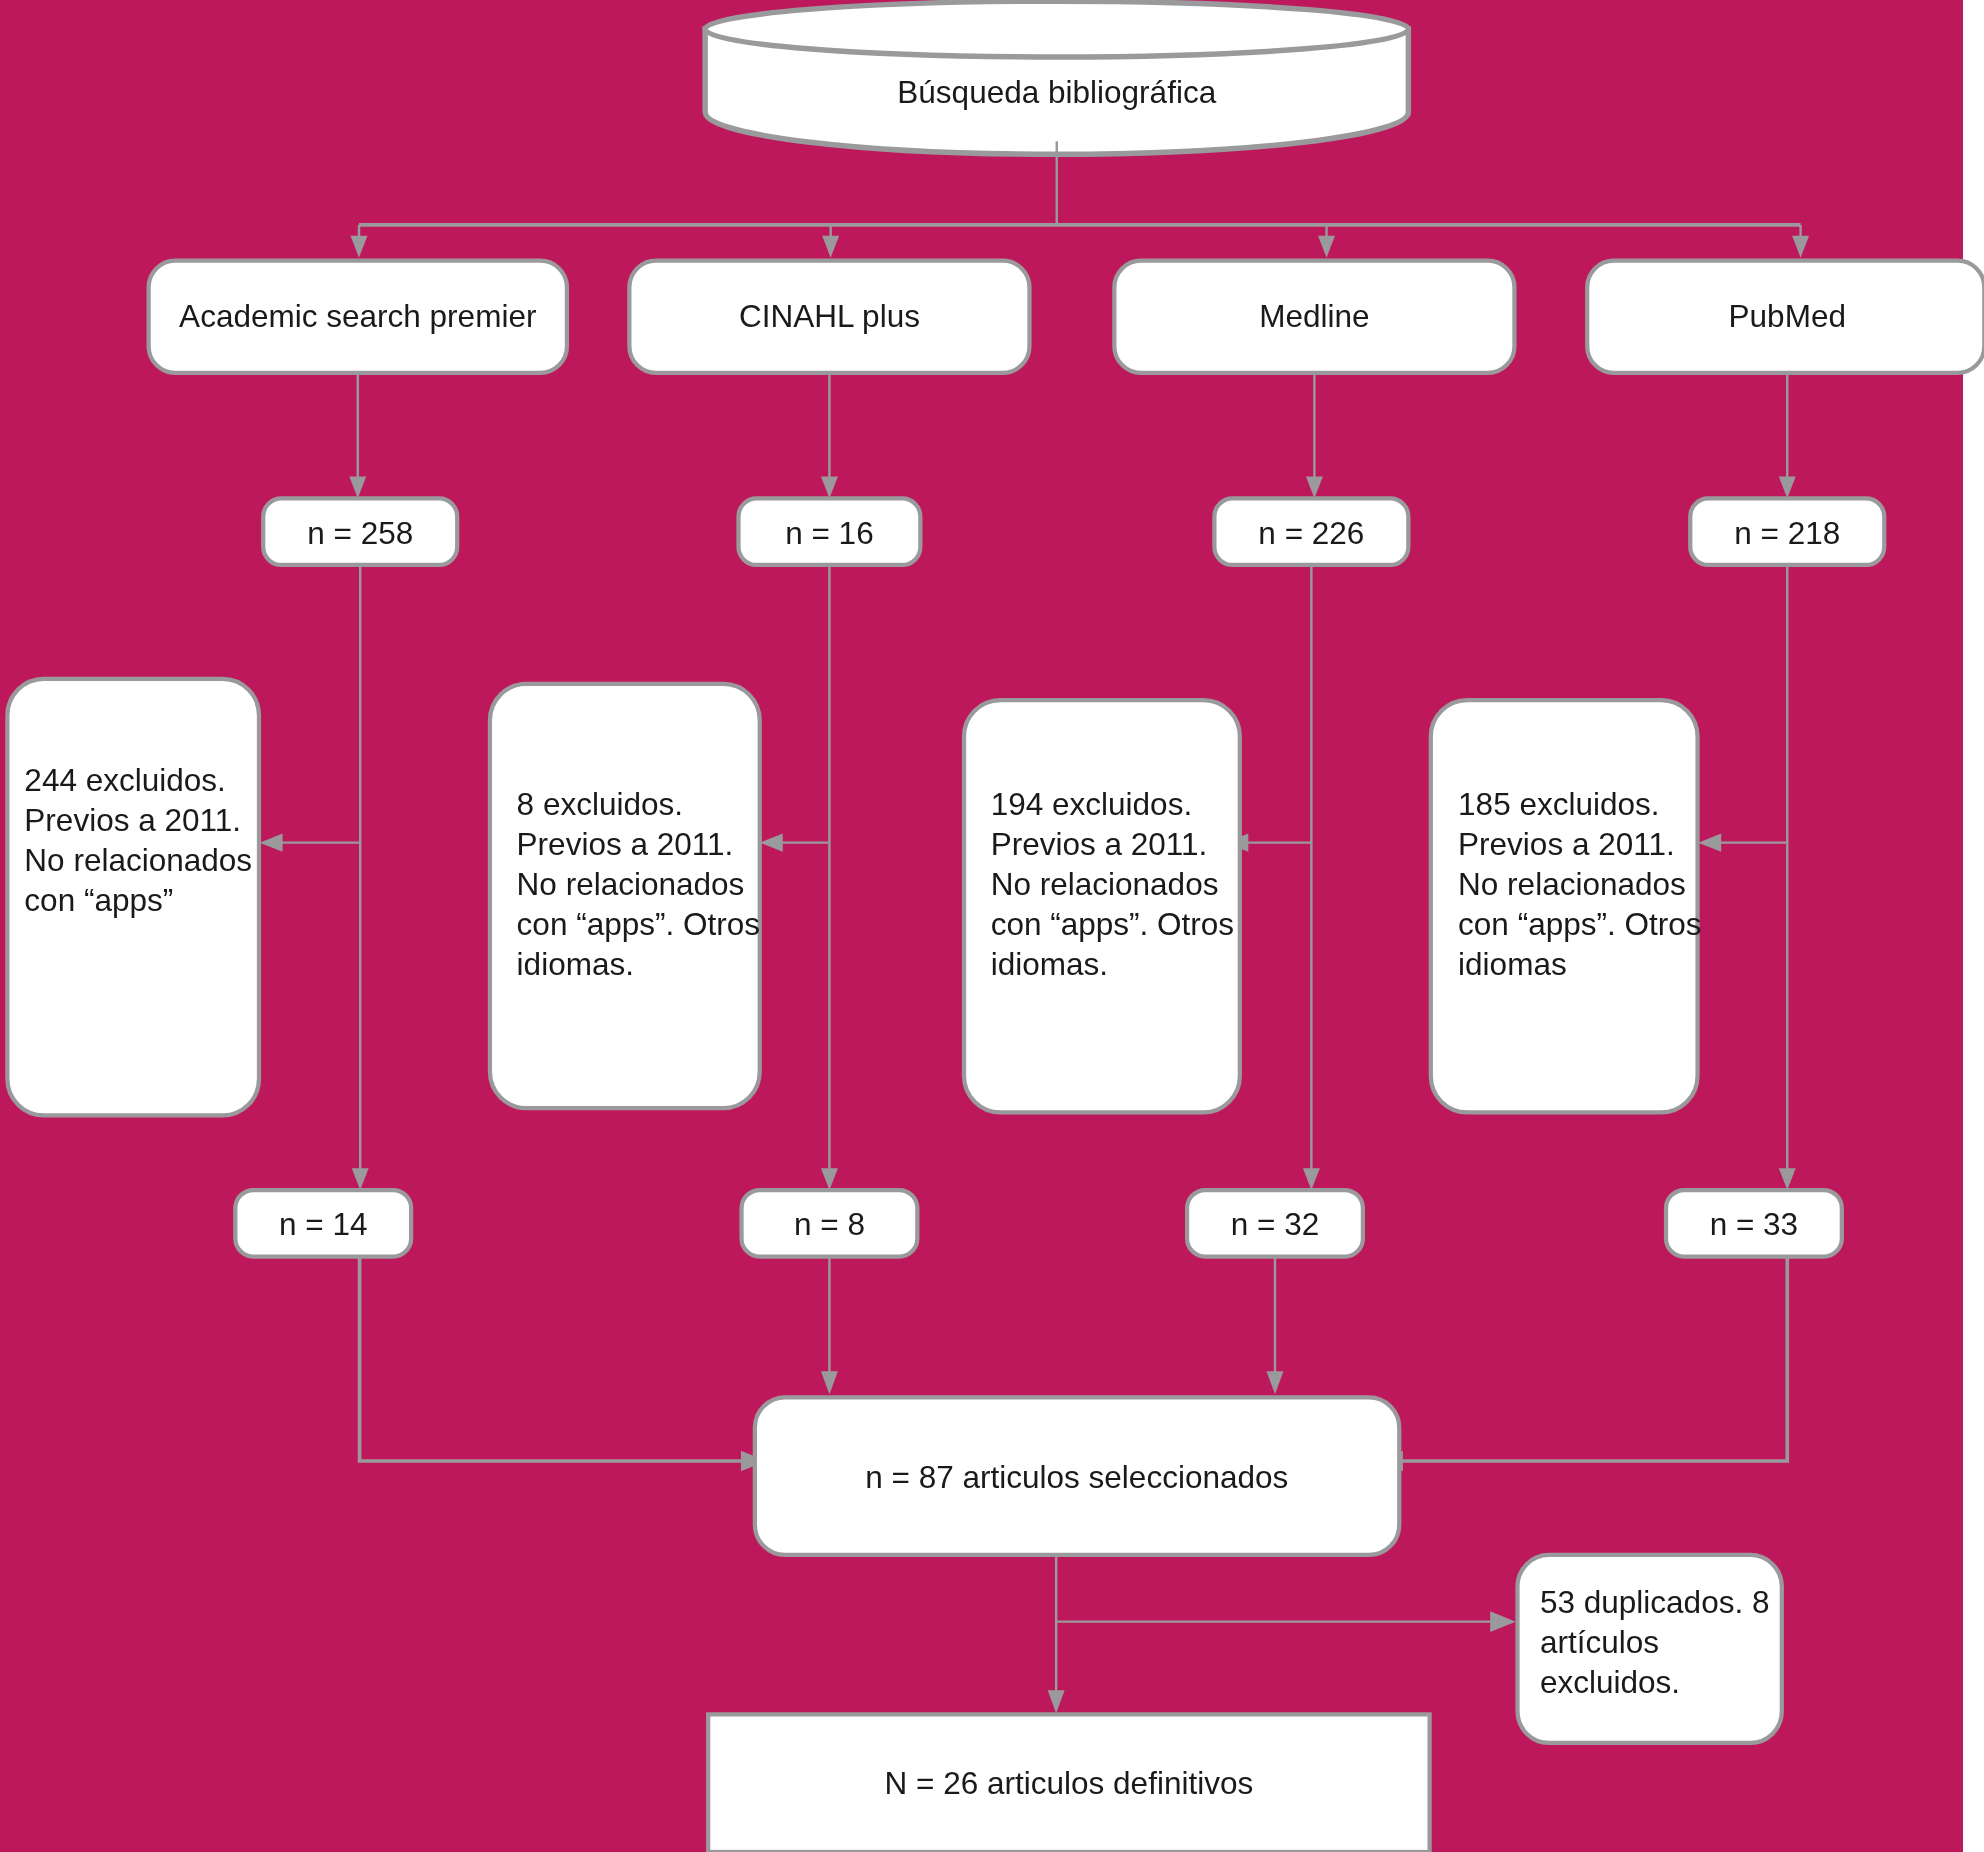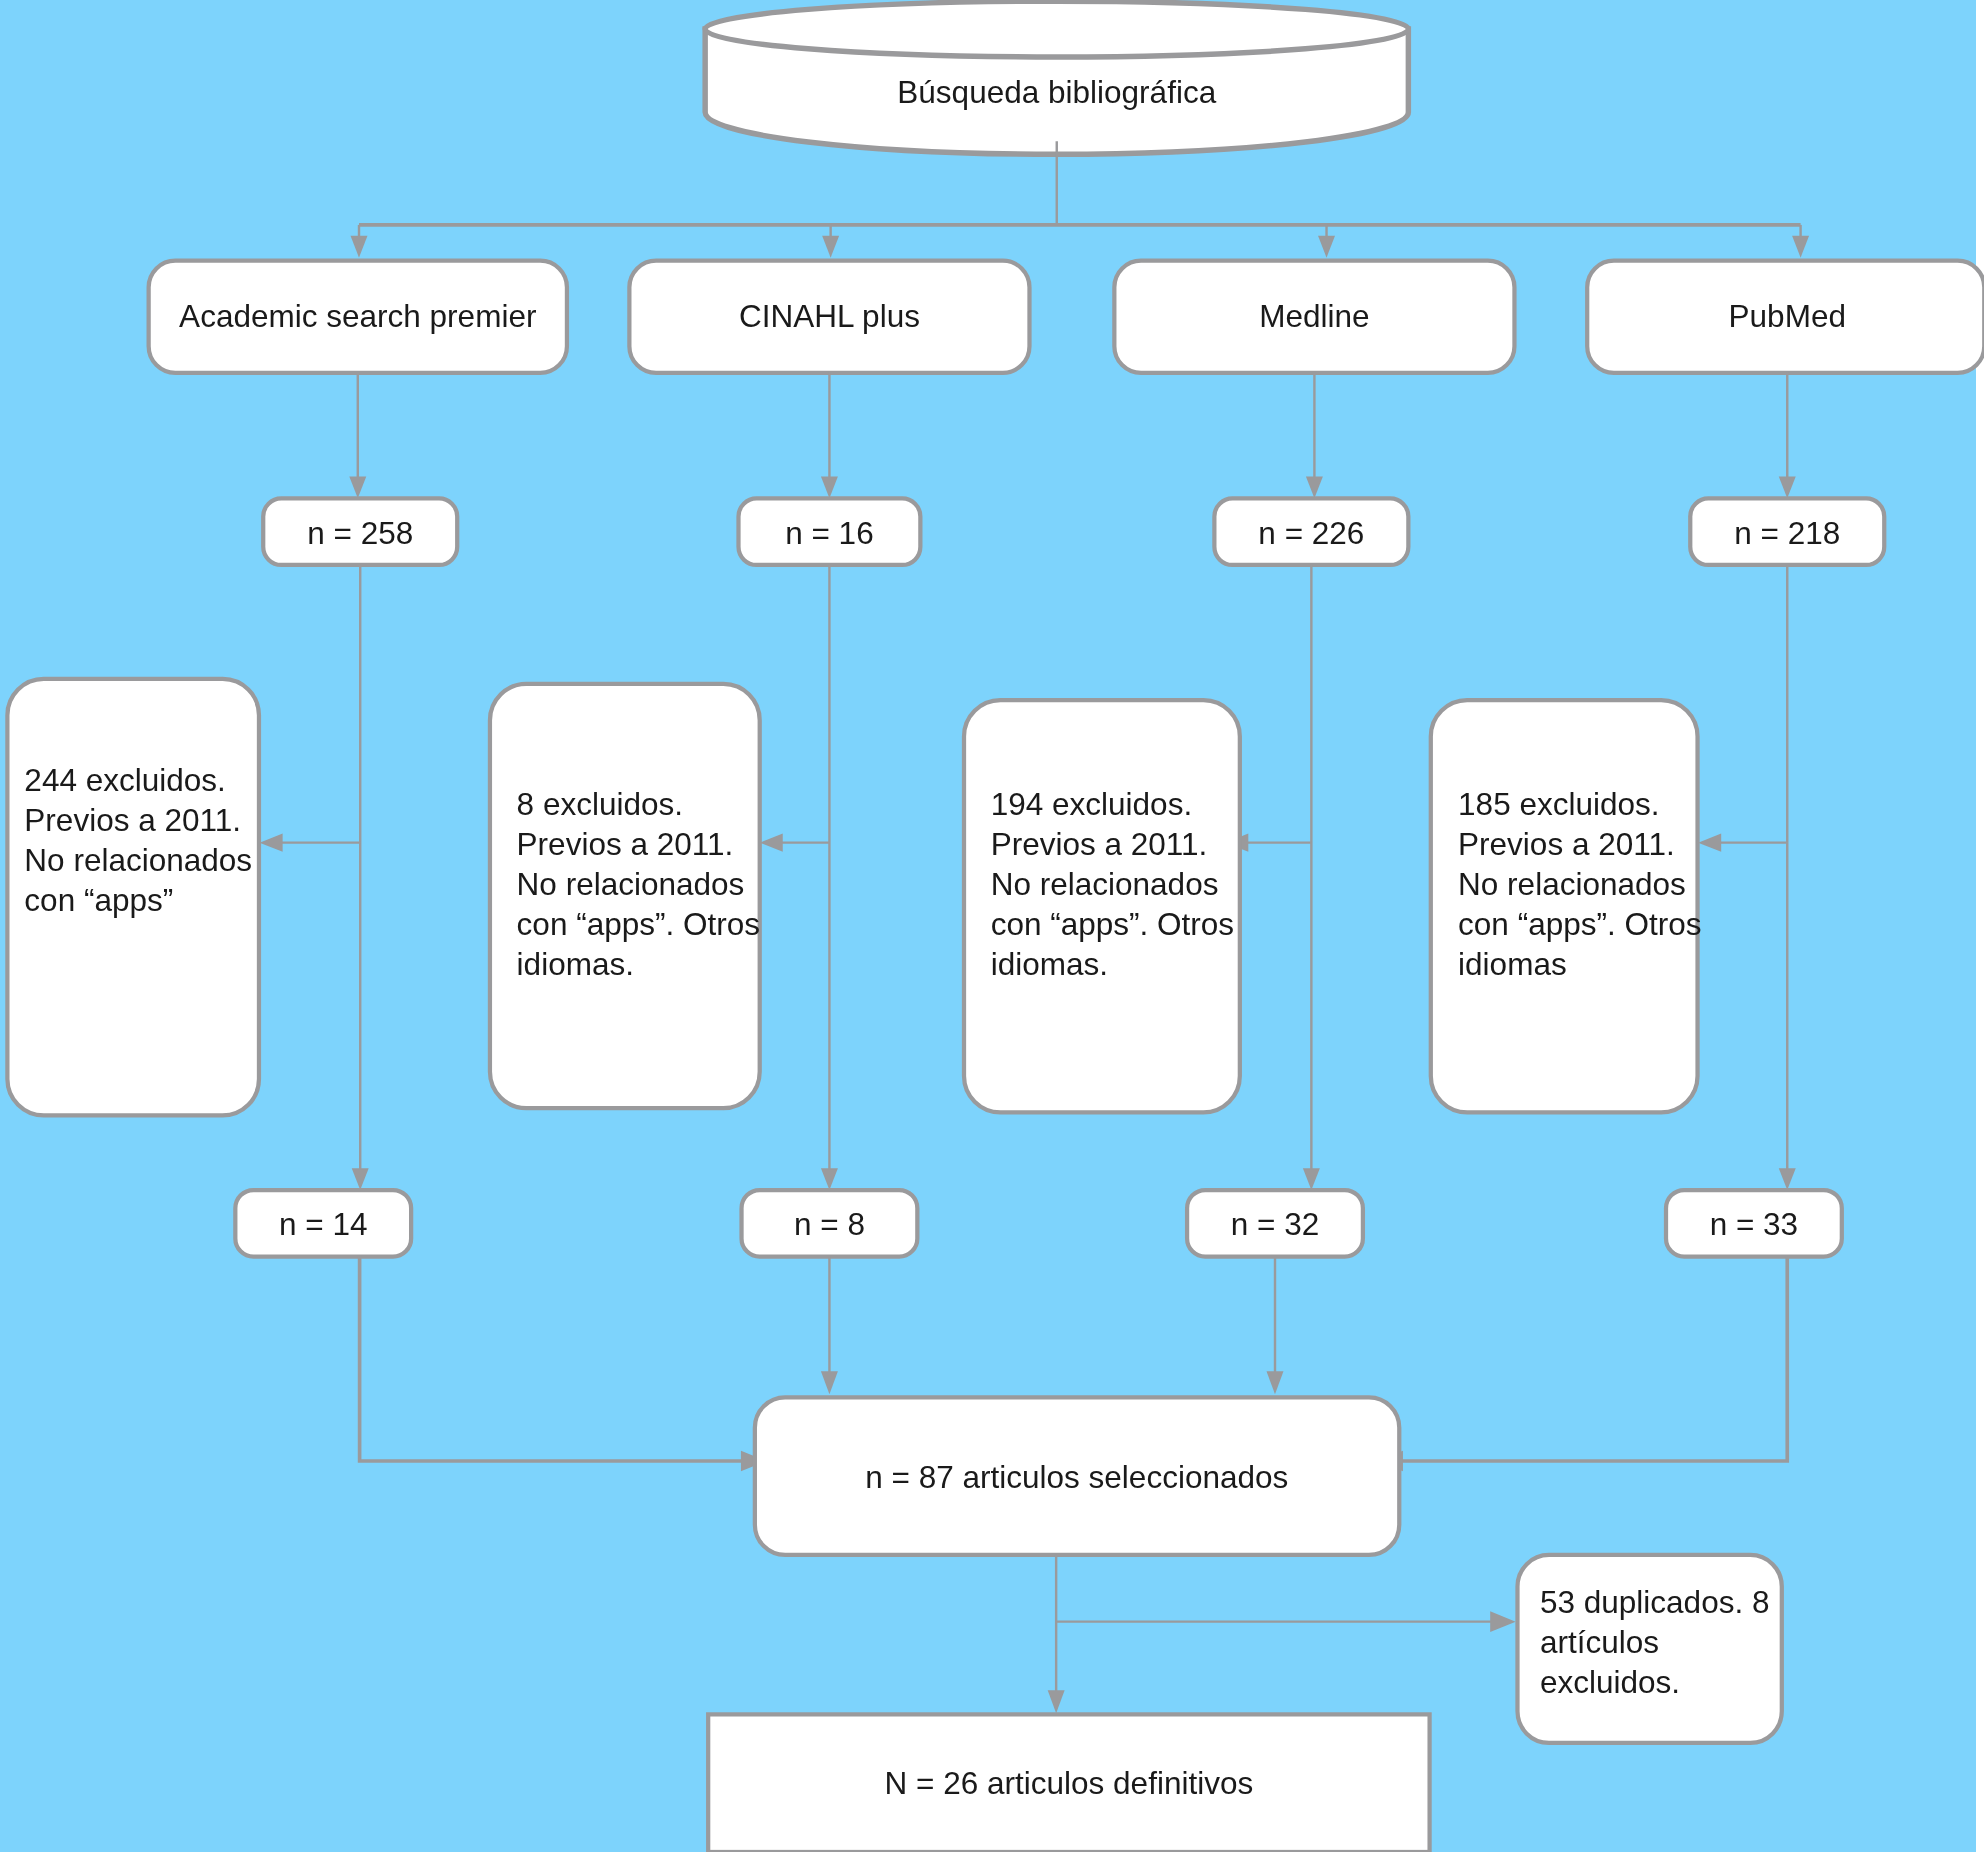--- a/index.html
+++ b/index.html
@@ -4,23 +4,22 @@
 <style>
   html, body {
     margin: 0;
     padding: 0;
     background: #ffffff;
   }
   #stage {
     position: relative;
     width: 1963px;
     height: 1852px;
-    background: #7dd3fc;
+    background: #be185d;
     font-family: "Liberation Sans", sans-serif;
-    padding-left: 13px;
   }
   svg.flow {
     position: absolute;
     top: 0; left: 0;
     width: 1985px;
     height: 1852px;
   }
   .shape {
     fill: #ffffff;
     stroke: #9a9a9c;

